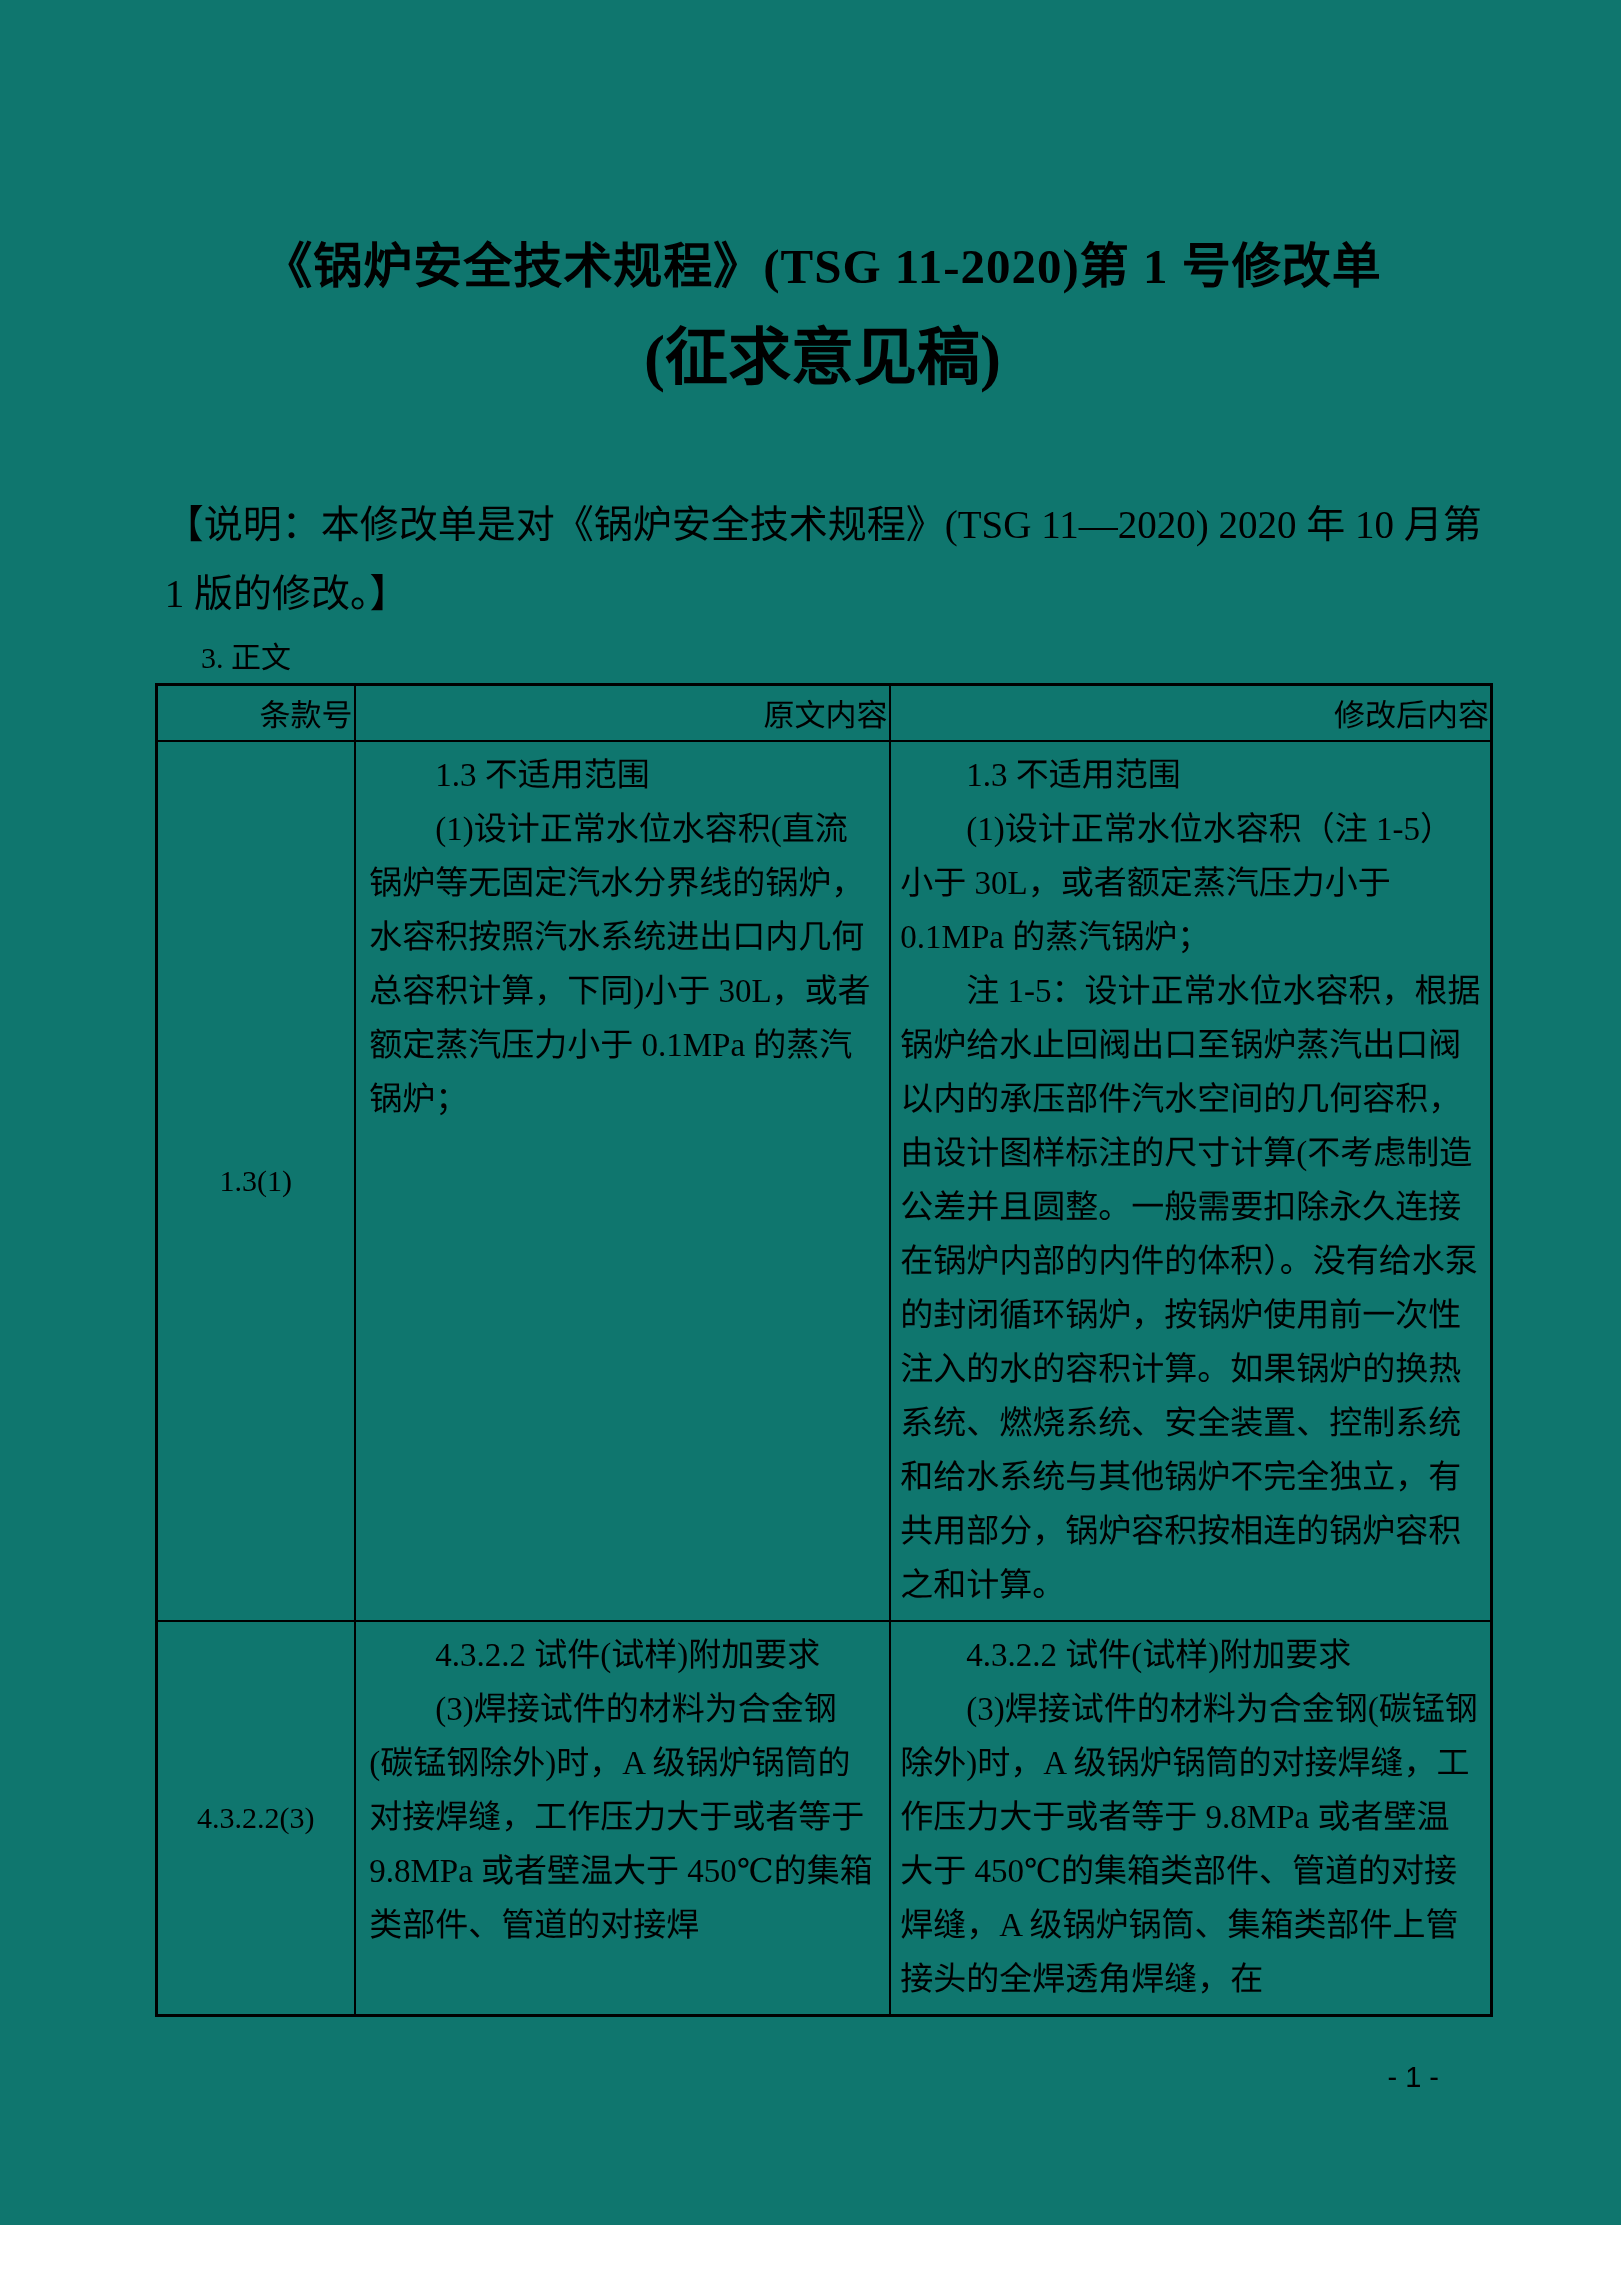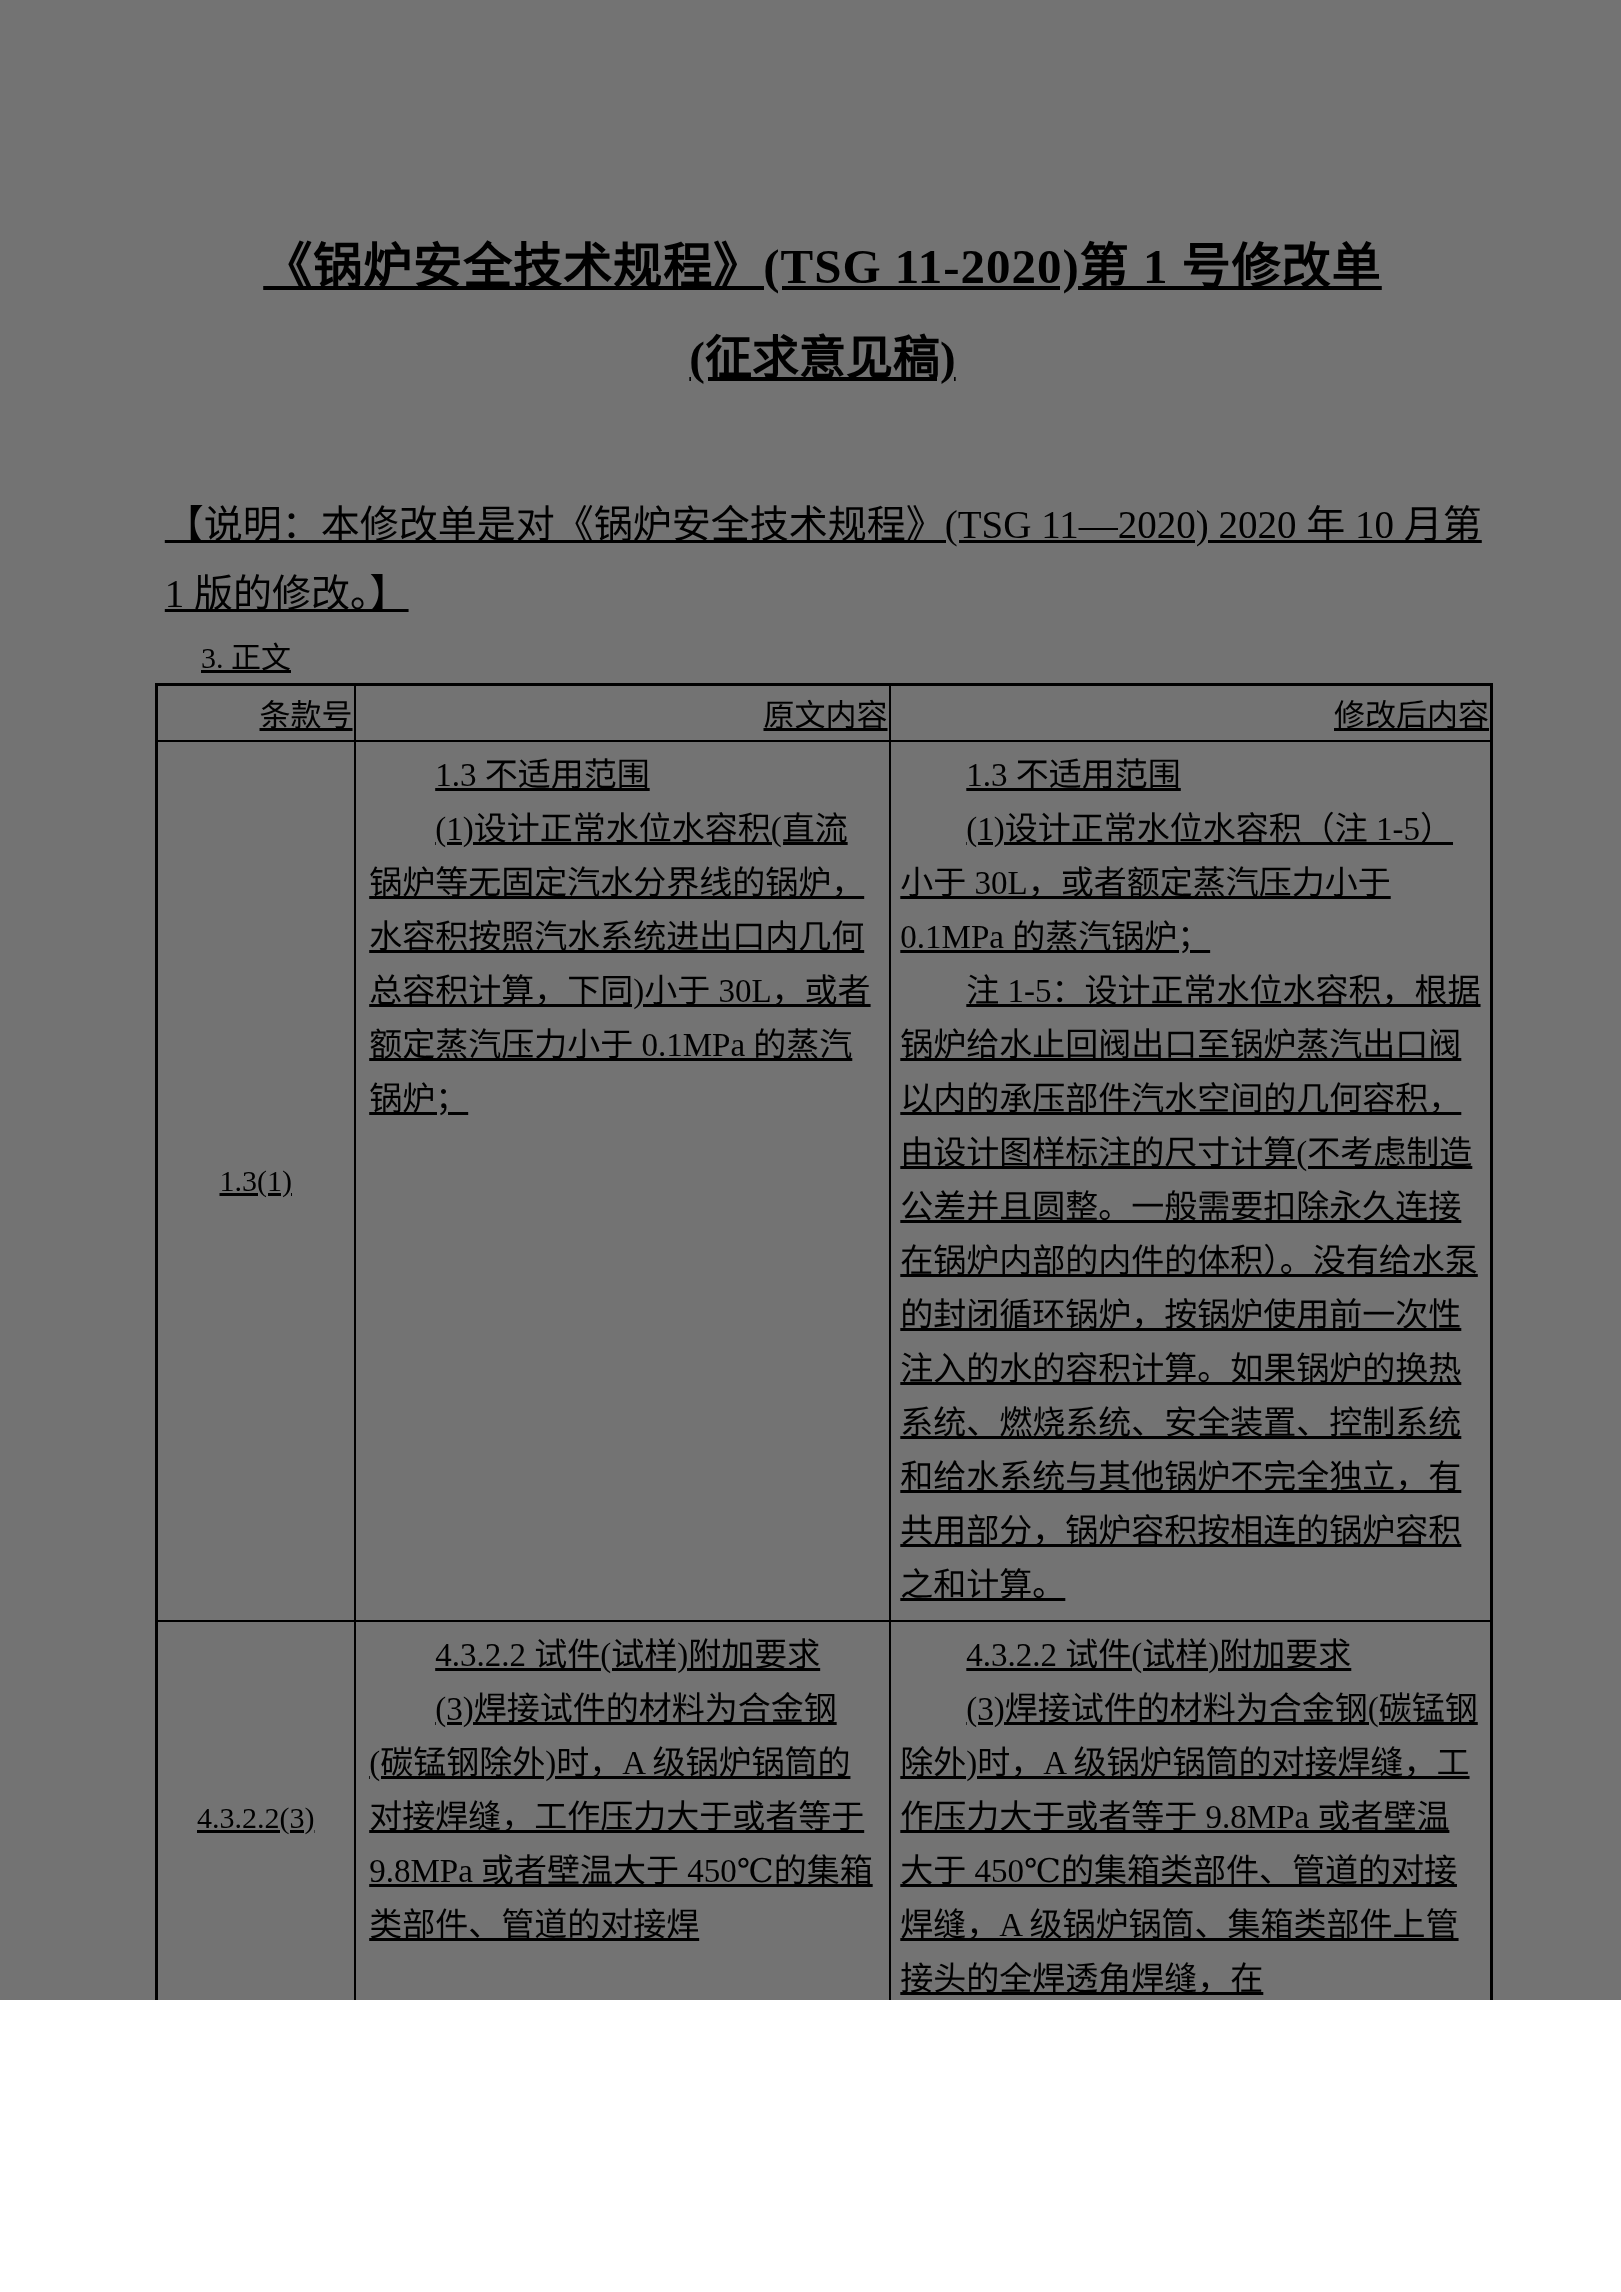--- a/index.html
+++ b/index.html
@@ -3,40 +3,39 @@
 <meta charset="utf-8">
 <style>
   html, body {
     margin: 0;
     padding: 0;
     background: #ffffff;
   }
   .page {
     position: relative;
     width: 1621px;
-    height: 2000px;
+    height: 2225px;
     box-sizing: border-box;
-    background: #737373;
+    background: #0f766e;
     color: #000000;
     font-family: "Liberation Serif", "DejaVu Serif", serif;
     padding: 237px 131px 0 155px;
     overflow: hidden;
-    text-decoration: underline;
   }
   .doc-title {
     margin: 0;
     font-size: 49px;
     font-weight: bold;
     line-height: 59px;
     text-align: center;
     letter-spacing: 1px;
   }
   .doc-subtitle {
     margin: 35px 0 0 0;
-    font-size: 47px;
+    font-size: 63px;
     font-weight: bold;
     line-height: 55px;
     text-align: center;
   }
   .note {
     margin: 104px 0 0 9.8px;
     font-size: 39px;
     line-height: 69px;
   }
   .section-heading {

